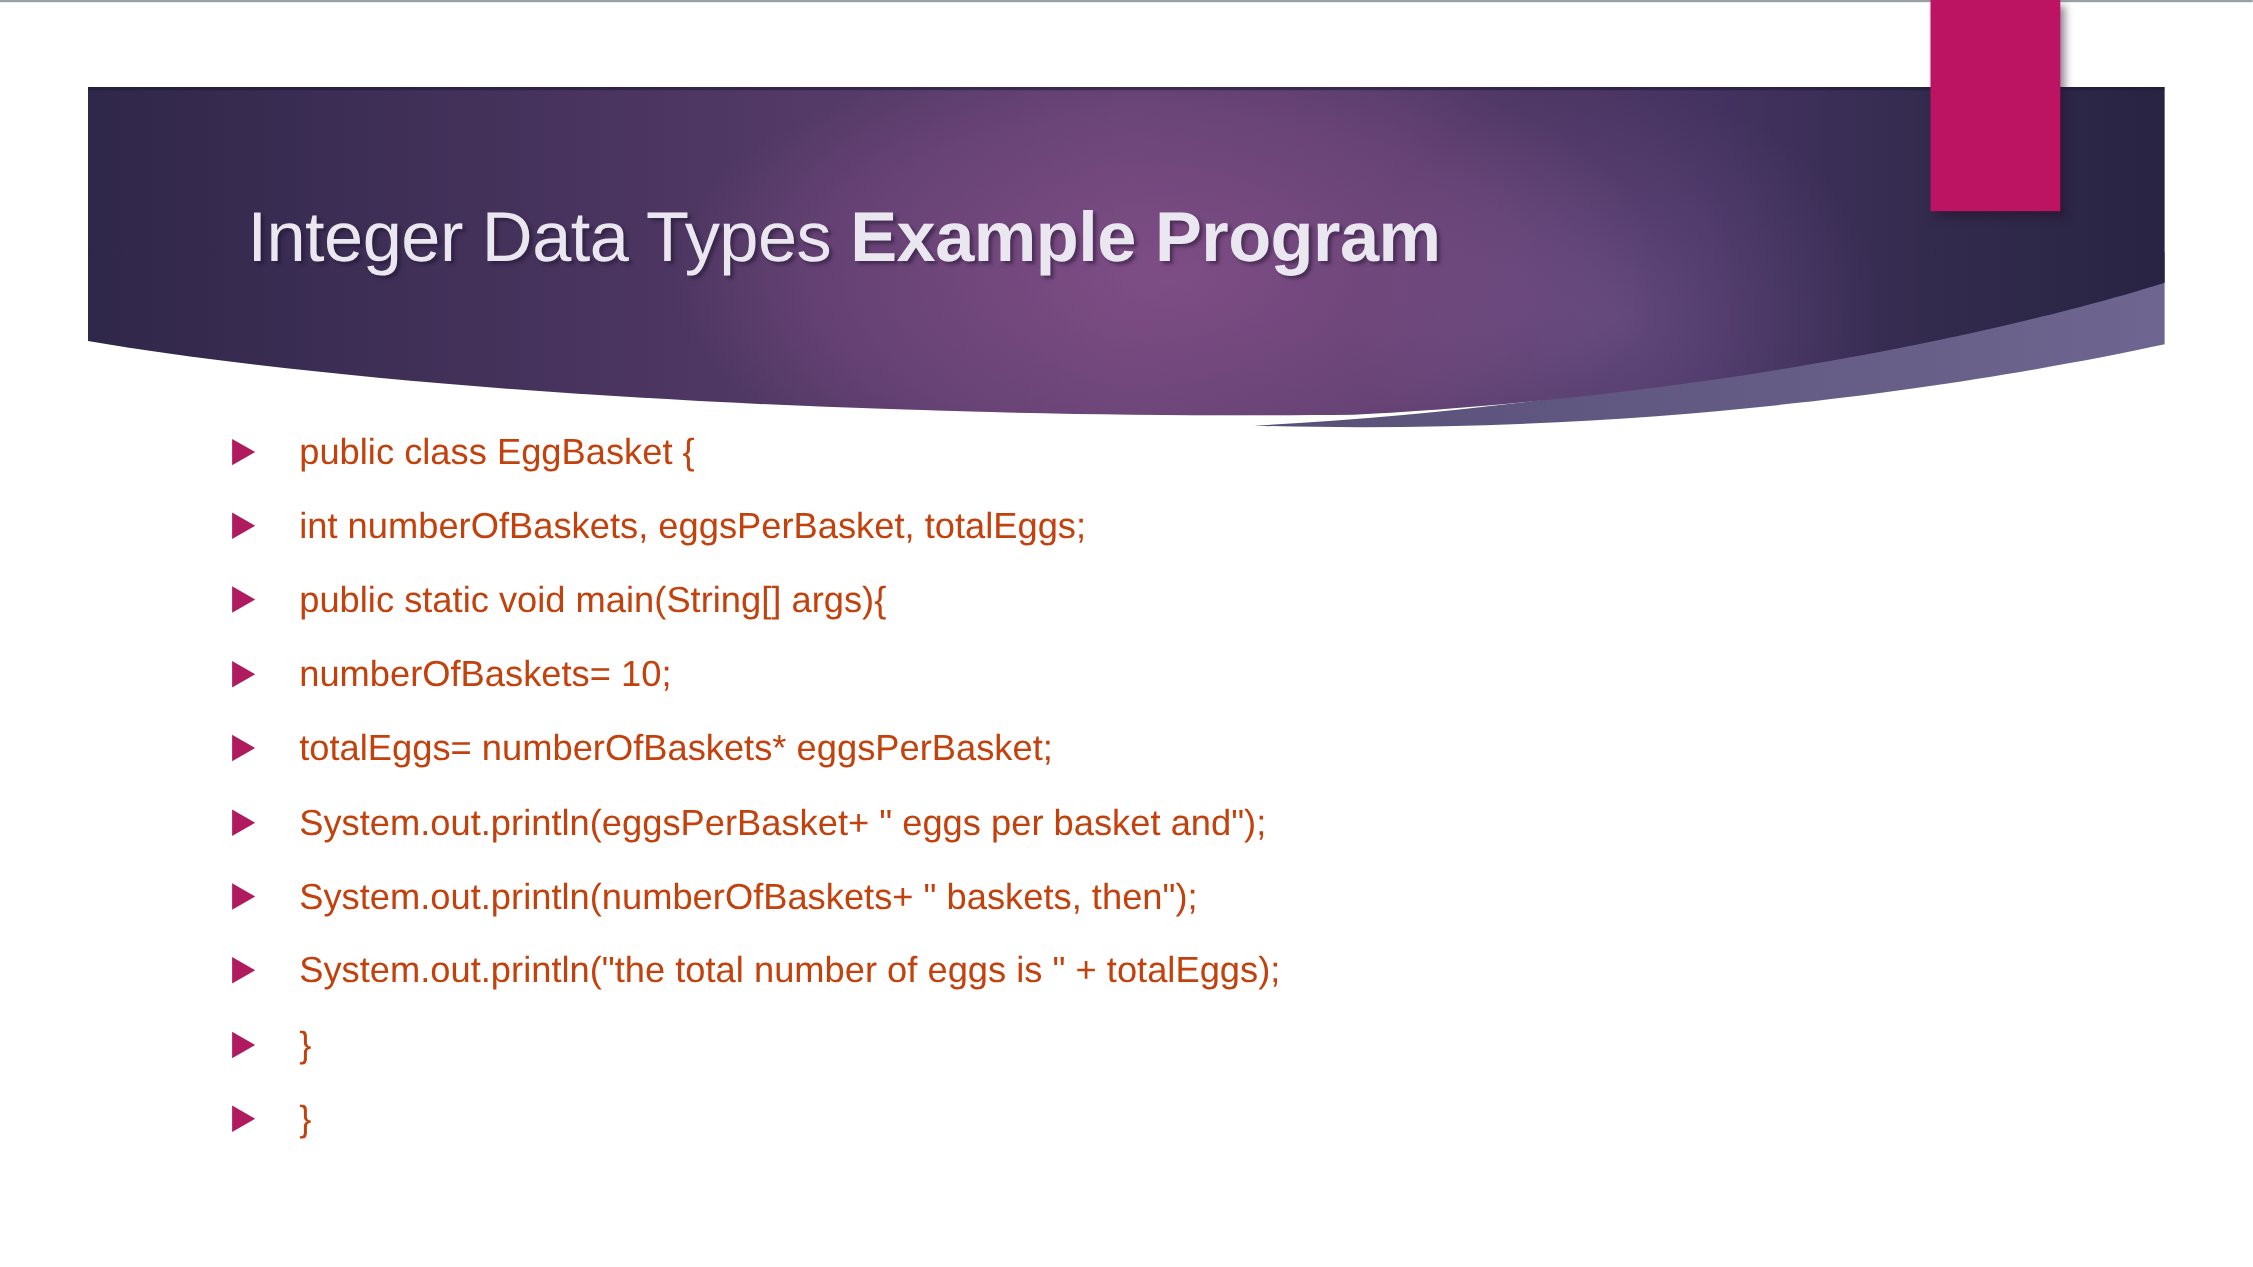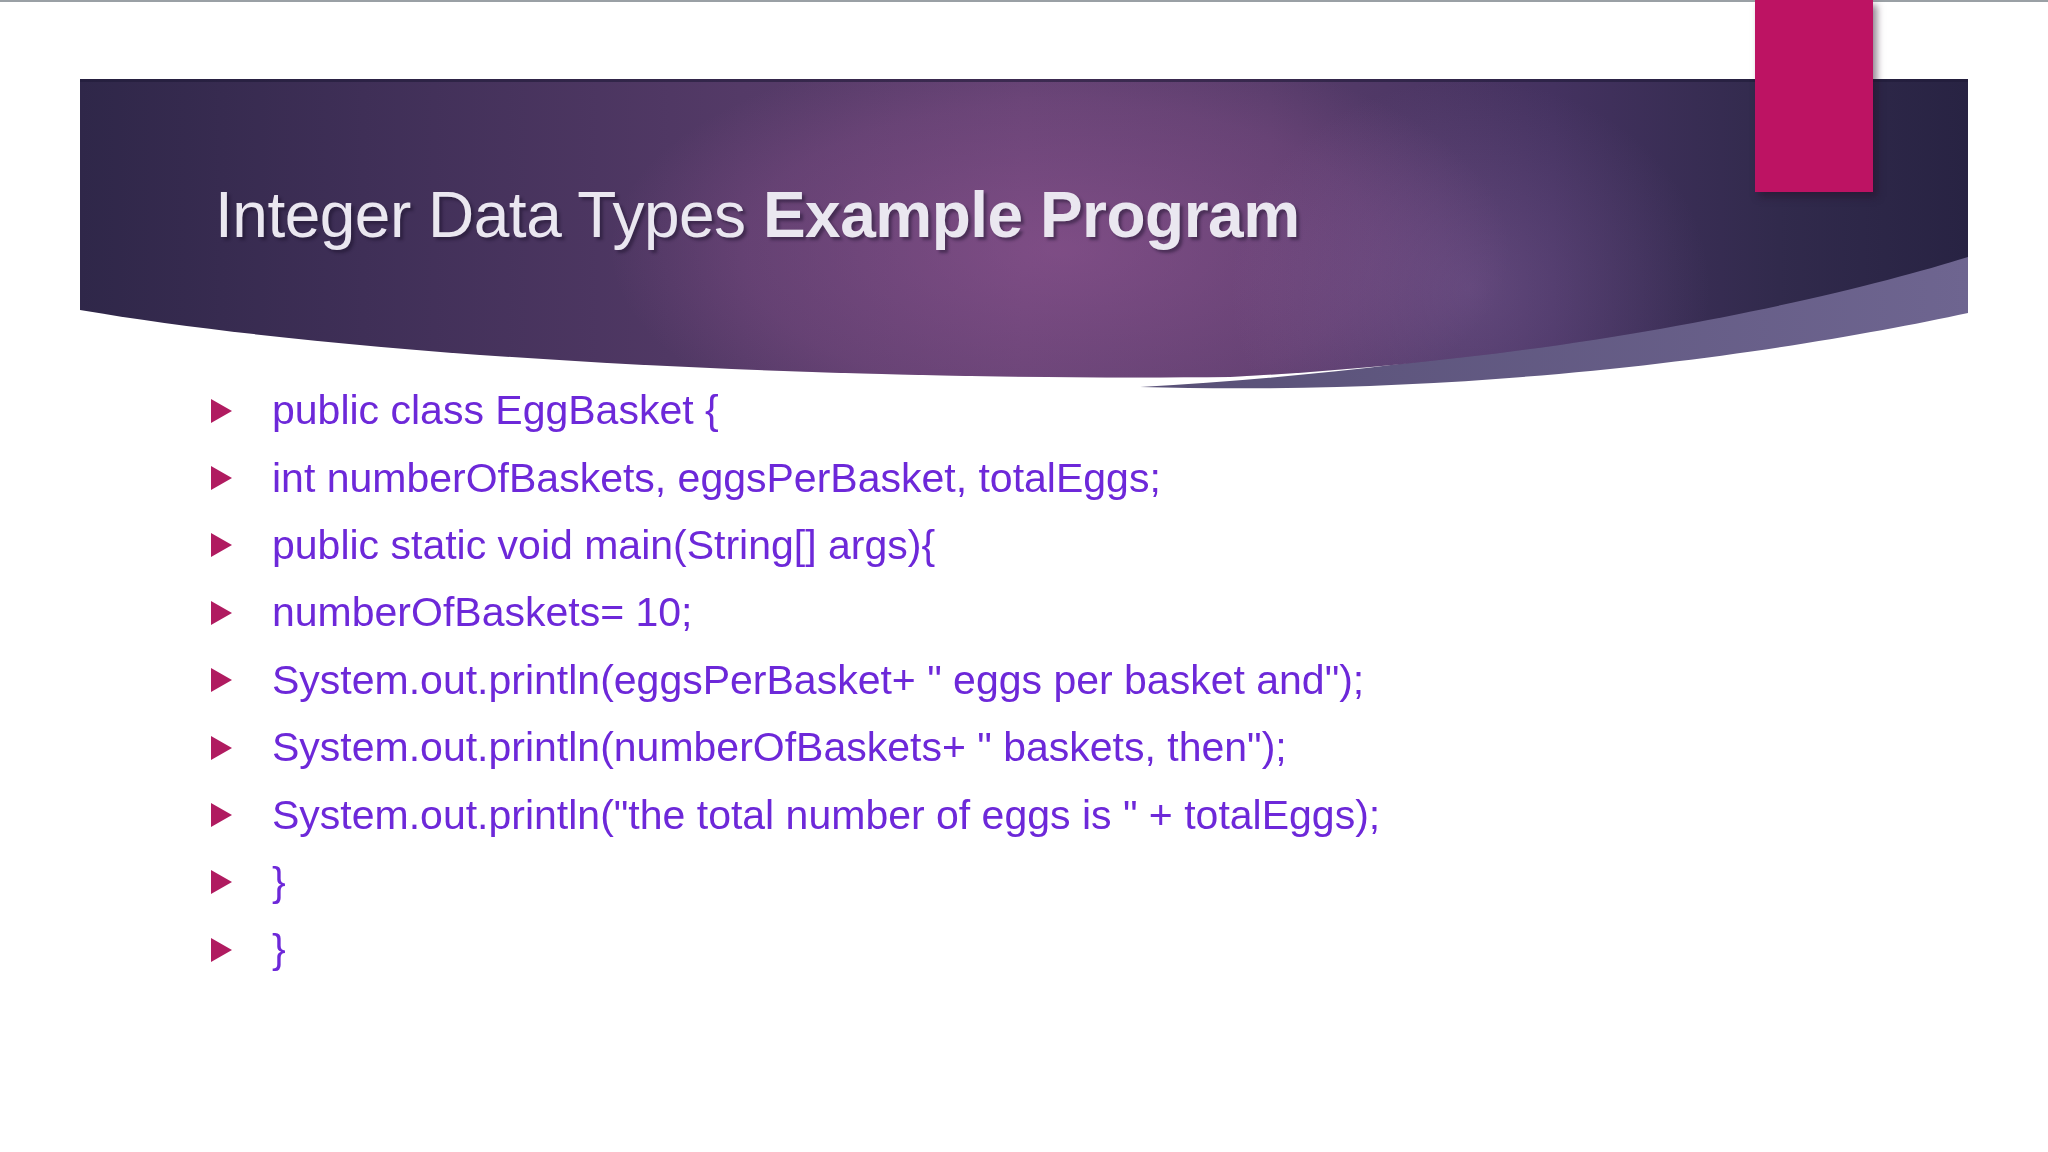--- a/index.html
+++ b/index.html
@@ -14,21 +14,21 @@
     position:absolute; left:0; top:0;
     width:2048px; height:2px;
     background:#9aa0a5;
   }
   .band-wrap {
     position:absolute; left:80px; top:79px;
     width:1888px; height:321px;
   }
   .band-wrap svg { display:block; width:1888px; height:321px; }
   .slide-title {
-    position:absolute; left:215px; top:183px;
+    position:absolute; left:225px; top:183px;
     font-size:64px; line-height:64px;
     letter-spacing:-0.5px;
     color:#eae7f0;
     white-space:nowrap;
     text-shadow:3px 3px 3px rgba(25,15,40,0.45);
   }
   .slide-title .t-regular { font-weight:400; }
   .slide-title .t-bold { font-weight:700; }
   .accent-tab {
     position:absolute; left:1755px; top:0;
@@ -45,22 +45,22 @@
   }
   .tri {
     width:0; height:0;
     border-left:21px solid #b01b60;
     border-top:12px solid transparent;
     border-bottom:12px solid transparent;
     margin-right:40px;
     flex:0 0 auto;
   }
   .btxt {
-    font-size:41px;
-    color:#6d28d9;
+    font-size:33px;
+    color:#c2410c;
     white-space:nowrap;
   }
 </style>
 </head>
 <body>
 
 <div class="top-line"></div>
 
 <div class="band-wrap">
   <svg viewBox="0 0 1888 321">
@@ -121,20 +121,24 @@
   <div class="bullet-row">
     <span class="tri"></span>
     <span class="btxt">public static void main(String[] args){</span>
   </div>
   <div class="bullet-row">
     <span class="tri"></span>
     <span class="btxt">numberOfBaskets= 10;</span>
   </div>
   <div class="bullet-row">
     <span class="tri"></span>
+    <span class="btxt">totalEggs= numberOfBaskets* eggsPerBasket;</span>
+  </div>
+  <div class="bullet-row">
+    <span class="tri"></span>
     <span class="btxt">System.out.println(eggsPerBasket+ " eggs per basket and");</span>
   </div>
   <div class="bullet-row">
     <span class="tri"></span>
     <span class="btxt">System.out.println(numberOfBaskets+ " baskets, then");</span>
   </div>
   <div class="bullet-row">
     <span class="tri"></span>
     <span class="btxt">System.out.println("the total number of eggs is " + totalEggs);</span>
   </div>

